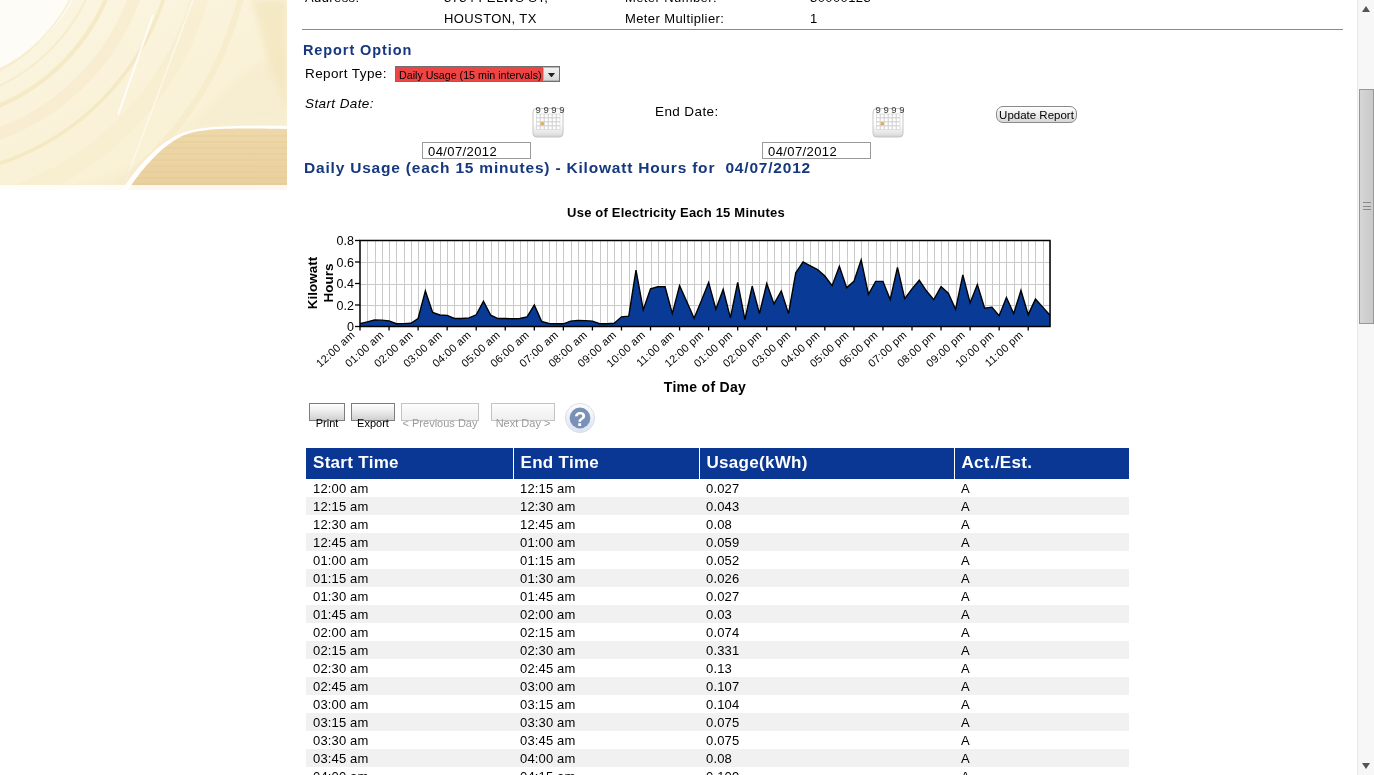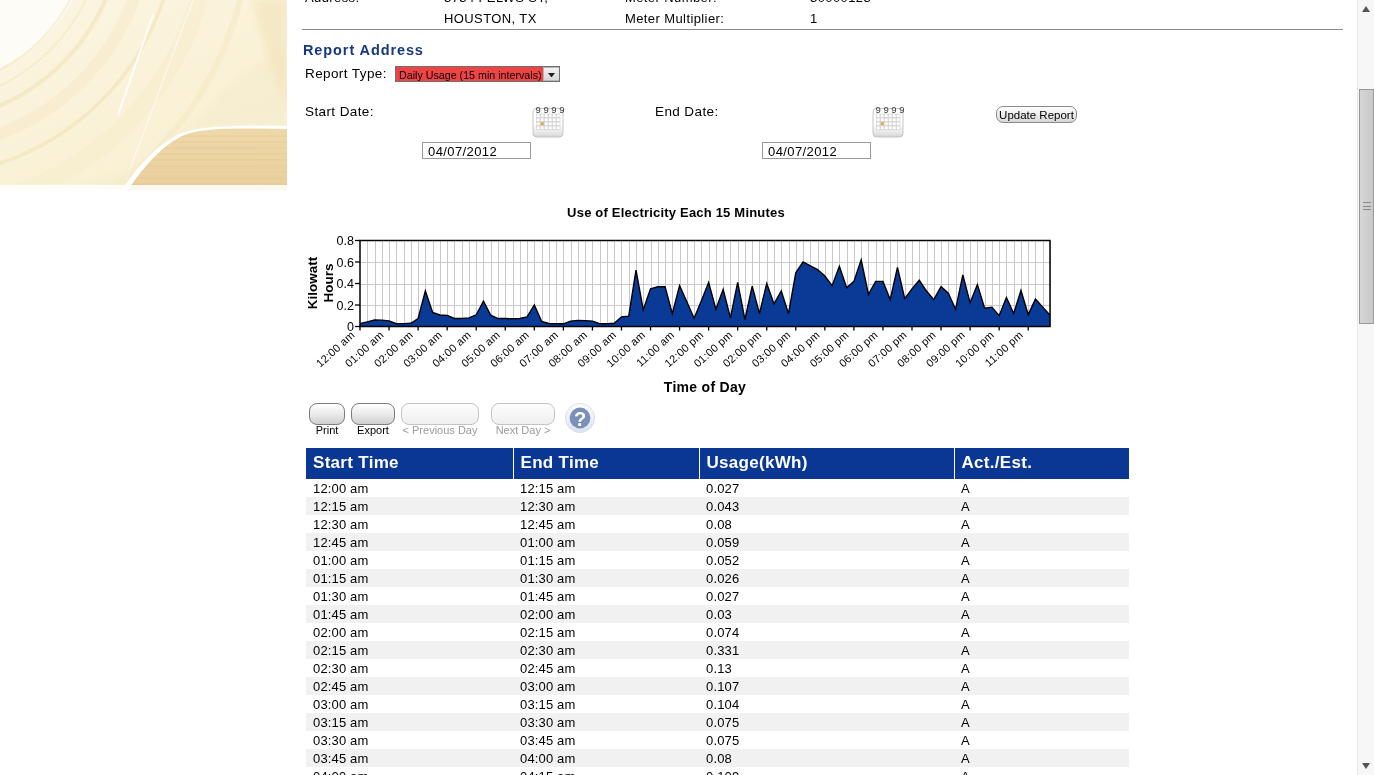--- a/index.html
+++ b/index.html
@@ -14,32 +14,32 @@
 #toprow .c4 { position:absolute; left:505px; top:0; }
 #toprow div div { line-height:21px; }
 #hr { position:absolute; left:302px; top:29px; width:1041px; height:0; border-top:1.4px solid #8a8a8a; }
 #ropt { position:absolute; left:303px; top:42px; font-size:14.5px; font-weight:bold; color:#16387e; letter-spacing:0.9px;}
 #rtlab { position:absolute; left:305px; top:66px; }
 #rsel { position:absolute; left:395px; top:66px; width:165px; height:16px; background:#ef4444;
   border:1px solid #707070; font-size:10.7px; }
 #rseltxt { position:absolute; left:3px; top:1.5px; white-space:nowrap; }
 #rselbtn { position:absolute; right:0; top:0; width:16px; height:14px; background:linear-gradient(#f2f2f2,#d8d8d8);
   border:1px solid #b5b5b5; border-right:none; padding-top:4.5px; }
-#sdlab { position:absolute; left:305px; top:104px; }
+#sdlab { position:absolute; left:305px; top:96px;font-style:italic; }
 #edlab { position:absolute; left:655px; top:104px; }
 .dinput { position:absolute; top:110px; width:109px; height:17px; border:1px solid #9a9a9a; background:#fff;
   font-size:13px; letter-spacing:0.4px; padding:1px 0 0 5px; font-family:"Liberation Sans",sans-serif;margin-top:32px; }
 .cal { position:absolute; }
 #upbtn { position:absolute; left:996px; top:106px; width:81px; height:17px; border:1px solid #8a8a8a; border-radius:7px;
   background:linear-gradient(#fefefe,#e0e0e0 80%,#d5d5d5); font-size:11.5px; text-align:center; padding-top:2px;
   white-space:nowrap; }
 #dheading { position:absolute; left:304px; top:159px; font-size:15.5px; font-weight:bold; color:#16387e; letter-spacing:0.8px; }
 #chart { position:absolute; left:300px; top:200px; }
-.btn { position:absolute; top:403px; height:18px; border-radius:8px; font-size:11px; text-align:center;
-  padding-top:20px; white-space:nowrap; }
+.btn { position:absolute; top:403px; height:18px; border-radius:0; font-size:11px; text-align:center;
+  padding-top:13px; white-space:nowrap; }
 .btn.en { border:1px solid #7d7d7d; background:linear-gradient(#ffffff,#e8e8e8 55%,#cfcfcf); color:#000; }
 .btn.dis { border:1px solid #c3c3c3; background:linear-gradient(#fdfdfd,#efefef); color:#9b9b9b; }
 #dtable { position:absolute; left:306px; top:448px; width:823px; border-collapse:collapse;
   font-size:13px; letter-spacing:0.15px; }
 #dtable th { background:#0a3793; color:#fff; text-align:left; font-size:17px; height:31px;
   padding:0 0 1px 7px; border-right:1.6px solid #fff; letter-spacing:0.3px; }
 #dtable td { height:18px; padding:0 0 0 7px; }
 #dtable tr.alt td { background:#f1f1f1; }
 #dtable th:nth-child(1) { width:207px; }
 #dtable th:nth-child(2) { width:186px; }
@@ -113,21 +113,21 @@
   <div class="c3">
         <div>Meter Number:</div>
         <div>Meter Multiplier:</div>
       </div>
   <div class="c4">
         <div>30000123</div>
         <div>1</div>
       </div>
 </div>
 <div id="hr"></div>
-<div id="ropt">Report Address</div>
+<div id="ropt">Report Option</div>
 <div id="rtlab" class="lbl">Report Type:</div>
 <div id="rsel">
       <span id="rseltxt">Daily Usage (15 min intervals)</span>
       <span id="rselbtn">
 <svg width="7" height="4.5" viewBox="0 0 7 4.5" style="display:block;margin:0 auto">
           <path d="M0 0 H7 L3.5 4.5 Z" fill="#222"></path>
         </svg>
       </span>
     </div>
 <div id="sdlab" class="lbl">Start Date:</div>
@@ -198,20 +198,21 @@
       <rect x="24.5" y="18" width="3.5" height="3.5" fill="#fff" stroke="#cbcbcb" stroke-width="0.6"></rect>
       <rect x="4.5" y="22" width="3.5" height="3.5" fill="#fff" stroke="#cbcbcb" stroke-width="0.6"></rect>
       <rect x="8.5" y="22" width="3.5" height="3.5" fill="#fff" stroke="#cbcbcb" stroke-width="0.6"></rect>
       <rect x="12.5" y="22" width="3.5" height="3.5" fill="#fff" stroke="#cbcbcb" stroke-width="0.6"></rect>
       <rect x="16.5" y="22" width="3.5" height="3.5" fill="#fff" stroke="#cbcbcb" stroke-width="0.6"></rect>
       <rect x="20.5" y="22" width="3.5" height="3.5" fill="#fff" stroke="#cbcbcb" stroke-width="0.6"></rect>
       <rect x="24.5" y="22" width="3.5" height="3.5" fill="#fff" stroke="#cbcbcb" stroke-width="0.6"></rect>
 <text x="3.5" y="8.5" style="font:9.5px 'Liberation Sans',sans-serif;letter-spacing:2.6px" fill="#3c3c3c">9999</text>
 </svg>
 <div id="upbtn">Update Report</div>
+<div id="dheading">Daily Usage (each 15 minutes) - Kilowatt Hours for&nbsp; 04/07/2012</div>
 <svg id="chart" width="760" height="206" viewBox="0 0 760 206">
 <style>.ct{font:bold 13px "Liberation Sans",sans-serif;fill:#000}
 .cx{font:11px "Liberation Sans",sans-serif;letter-spacing:0.2px;fill:#000}
 .cy{font:12.5px "Liberation Sans",sans-serif;fill:#000}</style>
 <path d="M67.5 40.5V126.5 M75.5 40.5V126.5 M82.5 40.5V126.5 M89.5 40.5V126.5 M96.5 40.5V126.5 M104.5 40.5V126.5 M111.5 40.5V126.5 M118.5 40.5V126.5 M125.5 40.5V126.5 M133.5 40.5V126.5 M140.5 40.5V126.5 M147.5 40.5V126.5 M154.5 40.5V126.5 M162.5 40.5V126.5 M169.5 40.5V126.5 M176.5 40.5V126.5 M183.5 40.5V126.5 M191.5 40.5V126.5 M198.5 40.5V126.5 M205.5 40.5V126.5 M213.5 40.5V126.5 M220.5 40.5V126.5 M227.5 40.5V126.5 M234.5 40.5V126.5 M242.5 40.5V126.5 M249.5 40.5V126.5 M256.5 40.5V126.5 M263.5 40.5V126.5 M271.5 40.5V126.5 M278.5 40.5V126.5 M285.5 40.5V126.5 M292.5 40.5V126.5 M300.5 40.5V126.5 M307.5 40.5V126.5 M314.5 40.5V126.5 M321.5 40.5V126.5 M329.5 40.5V126.5 M336.5 40.5V126.5 M343.5 40.5V126.5 M351.5 40.5V126.5 M358.5 40.5V126.5 M365.5 40.5V126.5 M372.5 40.5V126.5 M380.5 40.5V126.5 M387.5 40.5V126.5 M394.5 40.5V126.5 M401.5 40.5V126.5 M409.5 40.5V126.5 M416.5 40.5V126.5 M423.5 40.5V126.5 M430.5 40.5V126.5 M438.5 40.5V126.5 M445.5 40.5V126.5 M452.5 40.5V126.5 M459.5 40.5V126.5 M467.5 40.5V126.5 M474.5 40.5V126.5 M481.5 40.5V126.5 M489.5 40.5V126.5 M496.5 40.5V126.5 M503.5 40.5V126.5 M510.5 40.5V126.5 M518.5 40.5V126.5 M525.5 40.5V126.5 M532.5 40.5V126.5 M539.5 40.5V126.5 M547.5 40.5V126.5 M554.5 40.5V126.5 M561.5 40.5V126.5 M568.5 40.5V126.5 M576.5 40.5V126.5 M583.5 40.5V126.5 M590.5 40.5V126.5 M597.5 40.5V126.5 M605.5 40.5V126.5 M612.5 40.5V126.5 M619.5 40.5V126.5 M627.5 40.5V126.5 M634.5 40.5V126.5 M641.5 40.5V126.5 M648.5 40.5V126.5 M656.5 40.5V126.5 M663.5 40.5V126.5 M670.5 40.5V126.5 M677.5 40.5V126.5 M685.5 40.5V126.5 M692.5 40.5V126.5 M699.5 40.5V126.5 M706.5 40.5V126.5 M714.5 40.5V126.5 M721.5 40.5V126.5 M728.5 40.5V126.5 M735.5 40.5V126.5 M743.5 40.5V126.5 M750.5 40.5V126.5 M60 105.5H750 M60 84.5H750 M60 62.5H750" stroke="#c9c9c9" stroke-width="1" fill="none"></path>
 <polygon points="60,126.5 60.00,123.60 67.26,121.88 74.53,120.05 81.79,120.16 89.05,120.91 96.32,123.70 103.58,123.60 110.84,123.28 118.11,118.55 125.37,90.92 132.63,112.53 139.89,115.00 147.16,115.32 154.42,118.44 161.68,118.44 168.95,117.90 176.21,114.78 183.47,101.24 190.74,115.21 198.00,118.55 205.26,118.55 212.53,118.76 219.79,118.55 227.05,116.83 234.32,105.00 241.58,121.34 248.84,123.49 256.11,123.81 263.37,123.81 270.63,121.12 277.89,120.37 285.16,120.59 292.42,121.12 299.68,123.70 306.95,123.81 314.21,123.28 321.47,116.83 328.74,116.18 336.00,70.06 343.26,109.84 350.53,88.88 357.79,86.72 365.05,86.72 372.32,113.60 379.58,85.65 386.84,101.78 394.11,118.22 401.37,100.70 408.63,82.43 415.89,109.30 423.16,89.41 430.42,117.90 437.68,82.43 444.95,119.51 452.21,86.19 459.47,113.60 466.74,83.50 474.00,103.92 481.26,91.03 488.53,113.60 495.79,72.75 503.05,62.00 510.32,65.76 517.58,69.53 524.84,75.97 532.11,85.65 539.37,66.30 546.63,87.80 553.89,81.35 561.16,59.85 568.42,94.25 575.68,81.35 582.95,81.35 590.21,99.62 597.47,67.38 604.74,98.55 612.00,88.88 619.26,80.28 626.53,91.03 633.79,99.62 641.05,86.72 648.32,93.17 655.58,109.30 662.84,74.90 670.11,102.85 677.37,84.57 684.63,108.22 691.89,107.15 699.16,115.75 706.42,97.47 713.68,113.60 720.95,90.49 728.21,114.67 735.47,99.09 742.74,107.15 750.00,115.21 750,126.5" fill="#093a96"></polygon>
 <polyline points="60.00,123.60 67.26,121.88 74.53,120.05 81.79,120.16 89.05,120.91 96.32,123.70 103.58,123.60 110.84,123.28 118.11,118.55 125.37,90.92 132.63,112.53 139.89,115.00 147.16,115.32 154.42,118.44 161.68,118.44 168.95,117.90 176.21,114.78 183.47,101.24 190.74,115.21 198.00,118.55 205.26,118.55 212.53,118.76 219.79,118.55 227.05,116.83 234.32,105.00 241.58,121.34 248.84,123.49 256.11,123.81 263.37,123.81 270.63,121.12 277.89,120.37 285.16,120.59 292.42,121.12 299.68,123.70 306.95,123.81 314.21,123.28 321.47,116.83 328.74,116.18 336.00,70.06 343.26,109.84 350.53,88.88 357.79,86.72 365.05,86.72 372.32,113.60 379.58,85.65 386.84,101.78 394.11,118.22 401.37,100.70 408.63,82.43 415.89,109.30 423.16,89.41 430.42,117.90 437.68,82.43 444.95,119.51 452.21,86.19 459.47,113.60 466.74,83.50 474.00,103.92 481.26,91.03 488.53,113.60 495.79,72.75 503.05,62.00 510.32,65.76 517.58,69.53 524.84,75.97 532.11,85.65 539.37,66.30 546.63,87.80 553.89,81.35 561.16,59.85 568.42,94.25 575.68,81.35 582.95,81.35 590.21,99.62 597.47,67.38 604.74,98.55 612.00,88.88 619.26,80.28 626.53,91.03 633.79,99.62 641.05,86.72 648.32,93.17 655.58,109.30 662.84,74.90 670.11,102.85 677.37,84.57 684.63,108.22 691.89,107.15 699.16,115.75 706.42,97.47 713.68,113.60 720.95,90.49 728.21,114.67 735.47,99.09 742.74,107.15 750.00,115.21" fill="none" stroke="#000" stroke-width="1.4"></polyline>
 <rect x="60" y="40.5" width="690" height="86.0" fill="none" stroke="#000" stroke-width="1.5"></rect>
       <line x1="55" y1="126.50" x2="60" y2="126.50" stroke="#000" stroke-width="1.3"></line>
       <line x1="55" y1="105.00" x2="60" y2="105.00" stroke="#000" stroke-width="1.3"></line>

